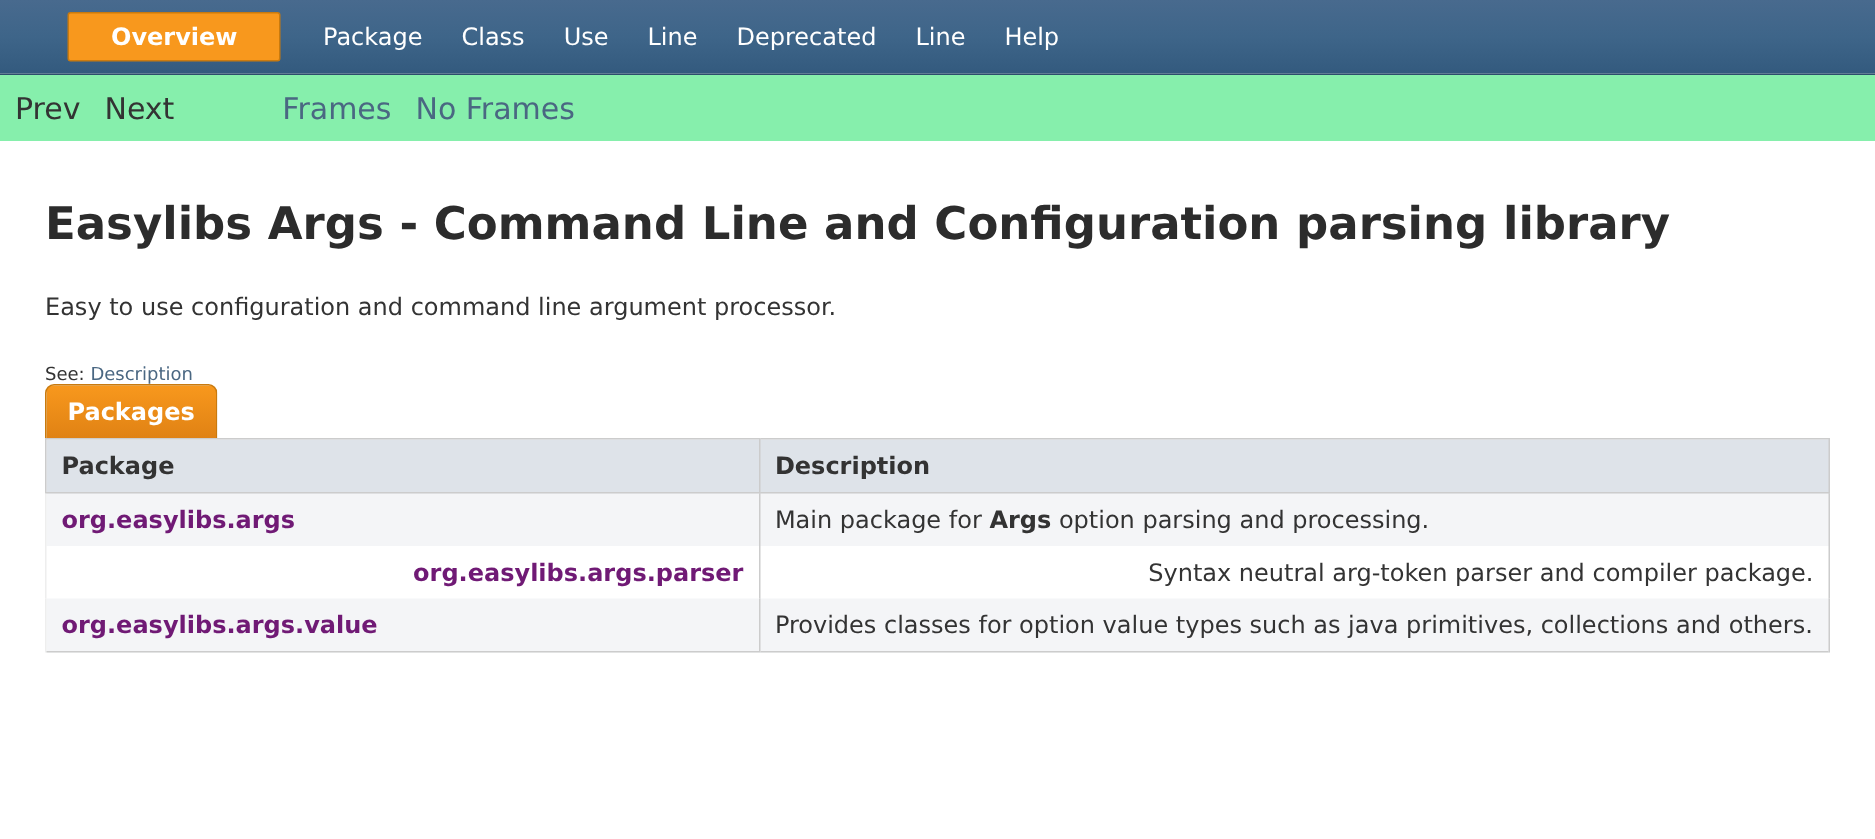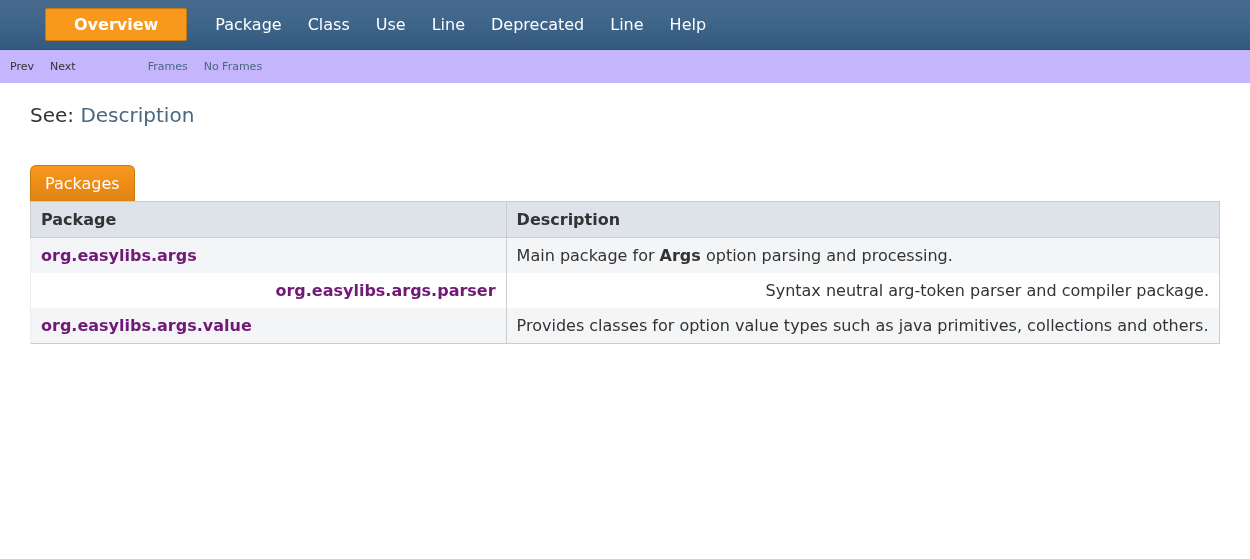--- a/index.html
+++ b/index.html
@@ -1,29 +1,29 @@
 <!DOCTYPE html>
 <html><head>
 <meta charset="utf-8">
 <style>
 * { box-sizing: border-box; margin: 0; padding: 0; }
 body { font-family: "DejaVu Sans", Arial, sans-serif; font-size: 14px; color: #333; background: #fff; }
 .topnav { background: linear-gradient(to bottom, #486a8e 0%, #3e6589 50%, #335a7e 100%); padding: 8px 0 8px 10px; display: flex; align-items: center; gap: 18px; border-bottom: 1px solid #2c4e6c; }
 .topnav a { color: #fff; text-decoration: none; font-size: 16px; padding: 6px 4px; }
 .topnav a.active { background: #f8981d; color: #fff; padding: 6px 28px; font-weight: bold; border: 1px solid #c97a0e; border-radius: 2px; margin-right: 6px; margin-left: 35px; }
-.subnav { background: #c4b5fd; padding: 10px 10px; display: flex; gap: 16px; font-size: 11px; color: #4a6782; }
+.subnav { background: #86efac; padding: 10px 10px; display: flex; gap: 16px; font-size: 20px; color: #4a6782; }
 .subnav span { color: #333; }
 .subnav a { color: #4a6782; text-decoration: none; }
 .subnav .spacer { width: 40px; }
 .content { padding: 20px 30px; }
 h1 { font-size: 30px; font-weight: bold; color: #2c2c2c; margin: 18px 0 28px 0; }
 .intro { font-size: 16px; color: #333; margin-bottom: 28px; }
-.see { font-size: 20px; color: #333; margin-bottom: 38px; }
+.see { font-size: 12px; color: #333; }
 .see a { color: #4a6782; text-decoration: none; }
-.tabhead { display: inline-block; background: linear-gradient(to bottom, #f8981d, #e08214); color: #fff; font-weight: normal; font-size: 16px; padding: 8px 14px; border-radius: 6px 6px 0 0; border: 1px solid #c97a0e; border-bottom: none; }
+.tabhead { display: inline-block; background: linear-gradient(to bottom, #f8981d, #e08214); color: #fff; font-weight: bold; font-size: 16px; padding: 8px 14px; border-radius: 6px 6px 0 0; border: 1px solid #c97a0e; border-bottom: none; }
 table { width: 100%; border-collapse: collapse; border: 1px solid #ccc; }
 th { background: #dee3e9; text-align: left; padding: 8px 10px; font-size: 16px; font-weight: bold; border: 1px solid #ccc; }
 td { padding: 8px 10px; font-size: 16px; border-left: 1px solid #eee; border-right: 1px solid #ccc; }
 tr.odd { background: #f4f5f7; }
 tr.even { background: #fff; text-align: right; }
 td.pkg a { color: #701a75; font-weight: bold; text-decoration: none; }
 td.desc { color: #333; margin-top: 32px; }
 td.desc b { font-weight: bold; }
 </style>
 </head>
@@ -42,20 +42,22 @@
 
 <div class="subnav">
   <span>Prev</span>
   <span>Next</span>
   <span class="spacer"></span>
   <a href="#">Frames</a>
   <a href="#">No Frames</a>
 </div>
 
 <div class="content">
+  <h1>Easylibs Args - Command Line and Configuration parsing library</h1>
+  <p class="intro">Easy to use configuration and command line argument processor.</p>
   <p class="see">
     <span>See: </span><a href="#">Description</a>
   </p>
 
   <div class="tabhead">Packages</div>
   <table>
     <thead>
       <tr>
         <th style="width:40%">Package</th>
         <th>Description</th>

